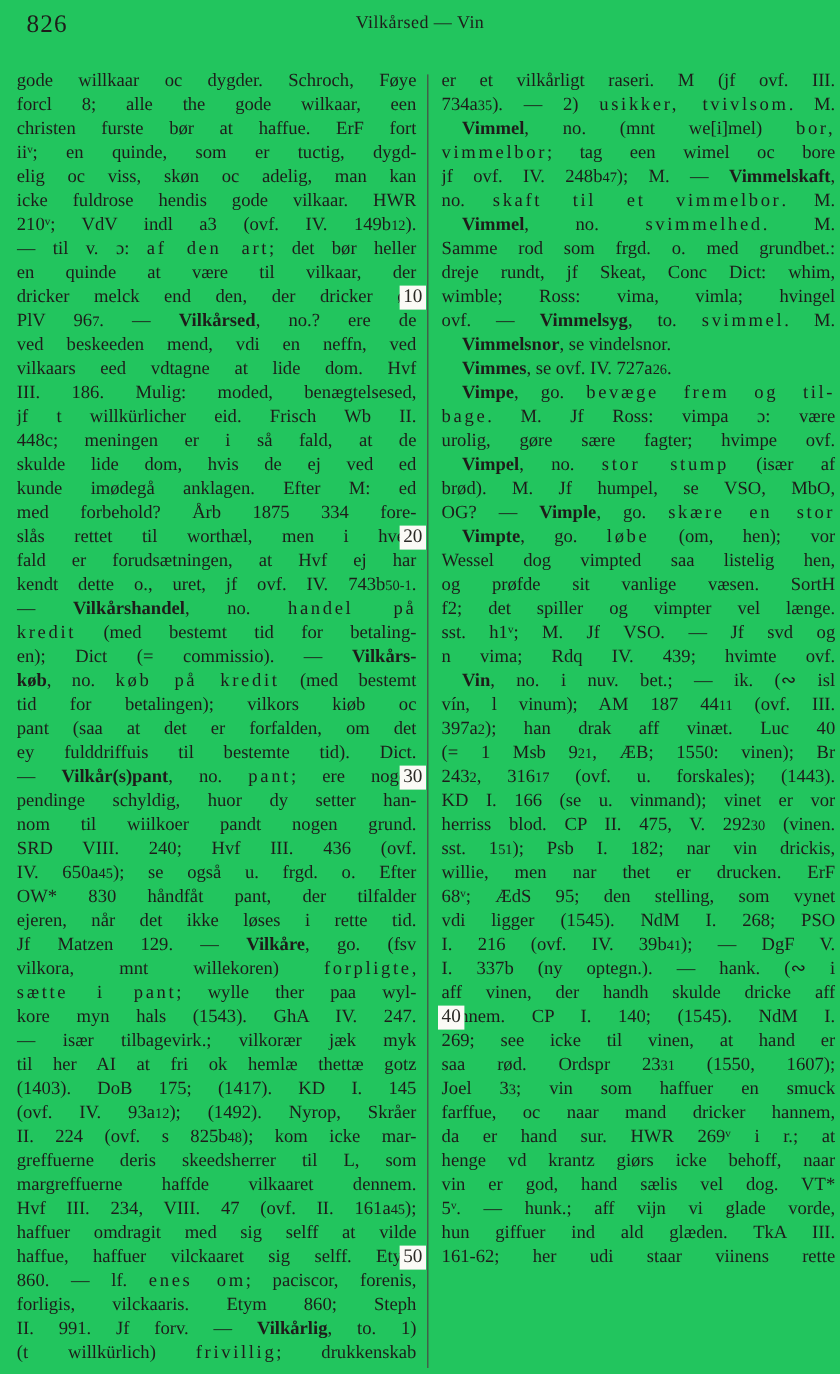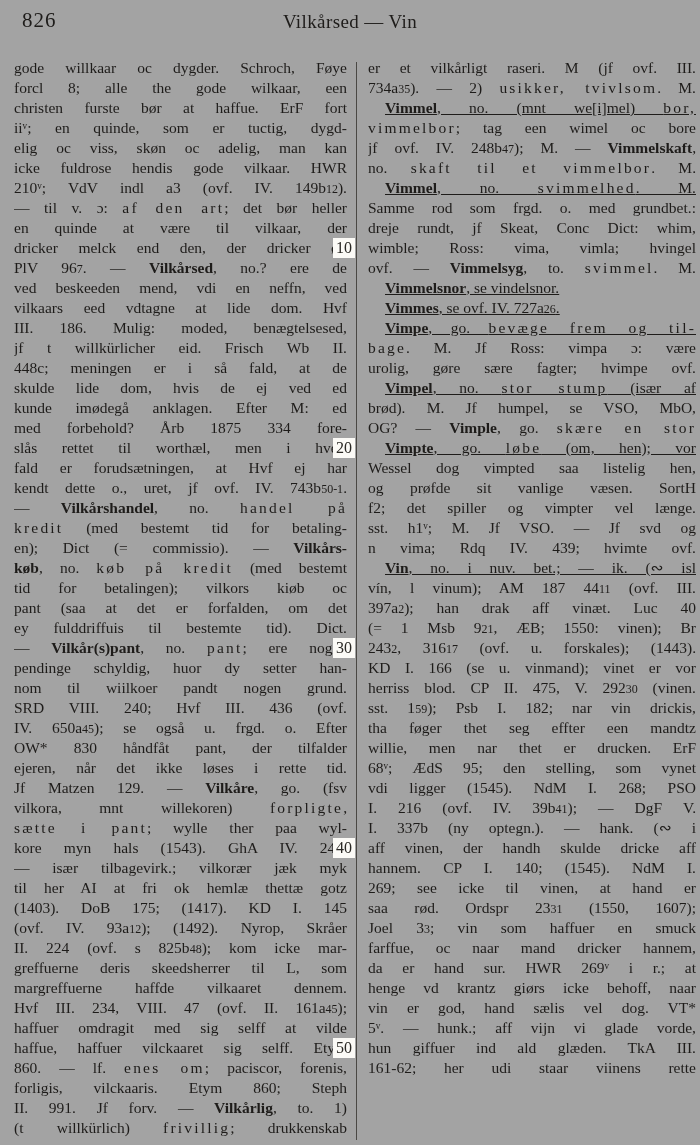--- a/index.html
+++ b/index.html
@@ -1,37 +1,37 @@
 <!DOCTYPE html>
 <html><head>
 <meta charset="utf-8">
 <style>
   html,body{margin:0;padding:0;background:#e8e6e0;}
   .page{
     position:relative;
     width:700px;height:1145px;
-    background:#a3a3a3;
+    background:#22c55e;
     font-family:"Liberation Serif", serif;
     color:#1e1c1a;
     overflow:hidden;
   }
   .header{position:absolute;top:6px;left:0;right:0;height:30px;}
   .pagenum{position:absolute;left:22px;top:2px;font-size:21px;letter-spacing:1px;}
-  .runtitle{position:absolute;left:0;right:0;top:5px;text-align:center;font-size:19px;letter-spacing:0.4px;}
+  .runtitle{position:absolute;left:0;right:0;top:5px;text-align:center;font-size:15px;letter-spacing:0.4px;}
   .col{position:absolute;top:58px;}
   .col-left{left:14px;width:333px;}
   .col-right{left:368px;width:328px;}
   .line{
     height:20px;line-height:20px;font-size:15.5px;
     white-space:nowrap;overflow:hidden;
     text-align:justify;
   }
   
   .line.just{text-align-last:justify;}
-  .line.indent{padding-left:17px;text-decoration:underline;}
+  .line.indent{padding-left:17px;}
   .b{font-weight:bold;}
   .sp{letter-spacing:2.2px;}
   .sm{font-size:12px;letter-spacing:0;}
   .divider{position:absolute;left:356px;top:62px;width:1px;height:1078px;background:#4a4844;}
   .gutter-num{
     position:absolute;width:22px;left:333px;height:20px;line-height:20px;
     font-size:16px;text-align:center;color:#2a2824;background:#fbfaf6;
   }
 </style>
 </head>
@@ -125,22 +125,21 @@
       <div class="line just">f2; det spiller og vimpter vel længe.</div>
       <div class="line just">sst. h1ᵛ; M. Jf VSO. — Jf svd og</div>
       <div class="line just">n vima; Rdq IV. 439; hvimte ovf.</div>
       <div class="line just indent"><span class="b">Vin</span>, no. i nuv. bet.; — ik. (∾ isl</div>
       <div class="line just">vín, l vinum); AM 187 44<span class="sm">11</span> (ovf. III.</div>
       <div class="line just">397a<span class="sm">2</span>); han drak aff vinæt. Luc 40</div>
       <div class="line just">(= 1 Msb 9<span class="sm">21</span>, ÆB; 1550: vinen); Br</div>
       <div class="line just">243<span class="sm">2</span>, 316<span class="sm">17</span> (ovf. u. forskales); (1443).</div>
       <div class="line just">KD I. 166 (se u. vinmand); vinet er vor</div>
       <div class="line just">herriss blod. CP II. 475, V. 292<span class="sm">30</span> (vinen.</div>
-      <div class="line just">sst. 1<span class="sm">59</span>); Psb I. 182; nar vin drickis,</div>
-      <div class="line just">tha føger thet seg effter een mandtz</div>
+      <div class="line just">sst. 1<span class="sm">51</span>); Psb I. 182; nar vin drickis,</div>
       <div class="line just">willie, men nar thet er drucken. ErF</div>
       <div class="line just">68ᵛ; ÆdS 95; den stelling, som vynet</div>
       <div class="line just">vdi ligger (1545). NdM I. 268; PSO</div>
       <div class="line just">I. 216 (ovf. IV. 39b<span class="sm">41</span>); — DgF V.</div>
       <div class="line just">I. 337b (ny optegn.). — hank. (∾ i</div>
       <div class="line just">aff vinen, der handh skulde dricke aff</div>
       <div class="line just">hannem. CP I. 140; (1545). NdM I.</div>
       <div class="line just">269; see icke til vinen, at hand er</div>
       <div class="line just">saa rød. Ordspr 23<span class="sm">31</span> (1550, 1607);</div>
       <div class="line just">Joel 3<span class="sm">3</span>; vin som haffuer en smuck</div>
@@ -149,16 +148,16 @@
       <div class="line just">henge vd krantz giørs icke behoff, naar</div>
       <div class="line just">vin er god, hand sælis vel dog. VT*</div>
       <div class="line just">5ᵛ. — hunk.; aff vijn vi glade vorde,</div>
       <div class="line just">hun giffuer ind ald glæden. TkA III.</div>
       <div class="line just">161-62; her udi staar viinens rette</div>
     </div>
   <div id="gutter">
       <span class="gutter-num" style="top: 238px;">10</span>
       <span class="gutter-num" style="top: 438px;">20</span>
       <span class="gutter-num" style="top: 638px;">30</span>
-      <span class="gutter-num" style="top: 838px;">40</span>
+      <span class="gutter-num" style="top: 838px; margin-left: 32px;">40</span>
       <span class="gutter-num" style="top: 1038px;">50</span>
     </div>
 </div>
 
 </body></html>

